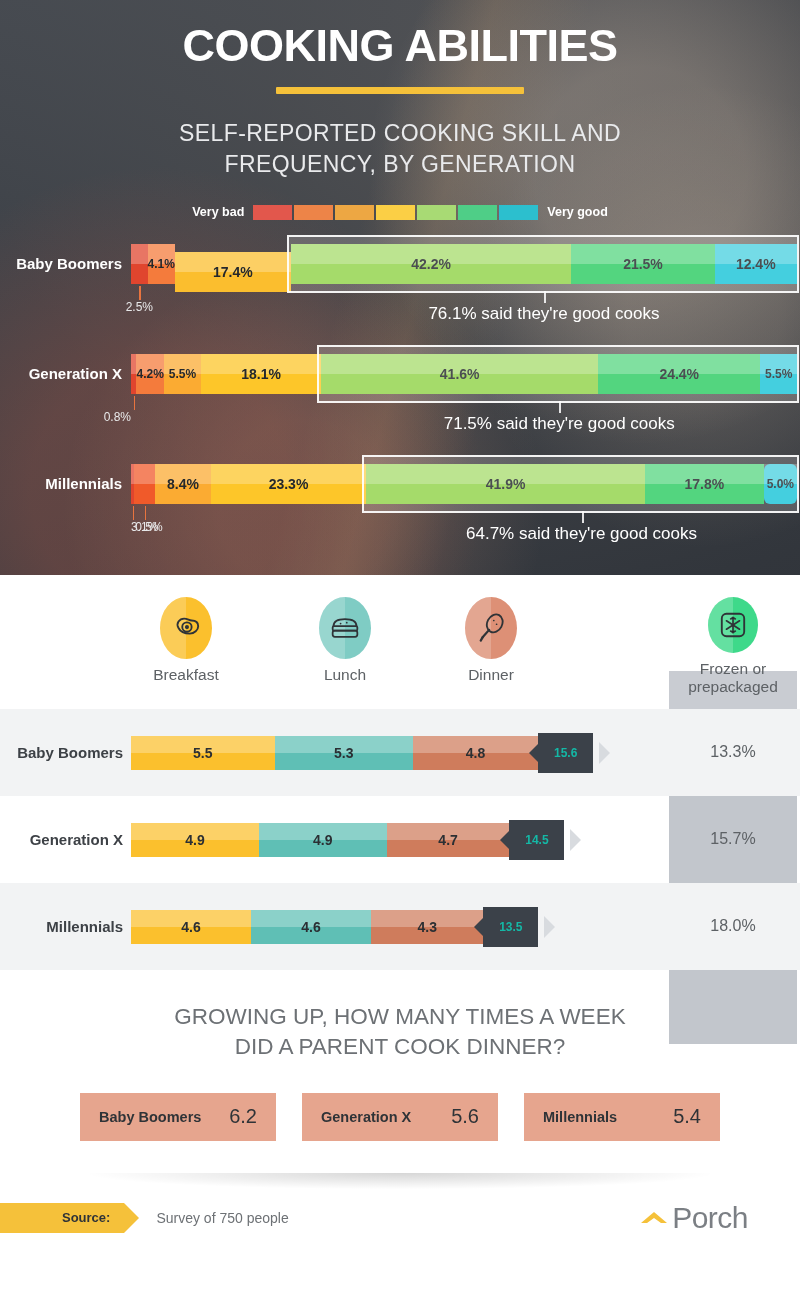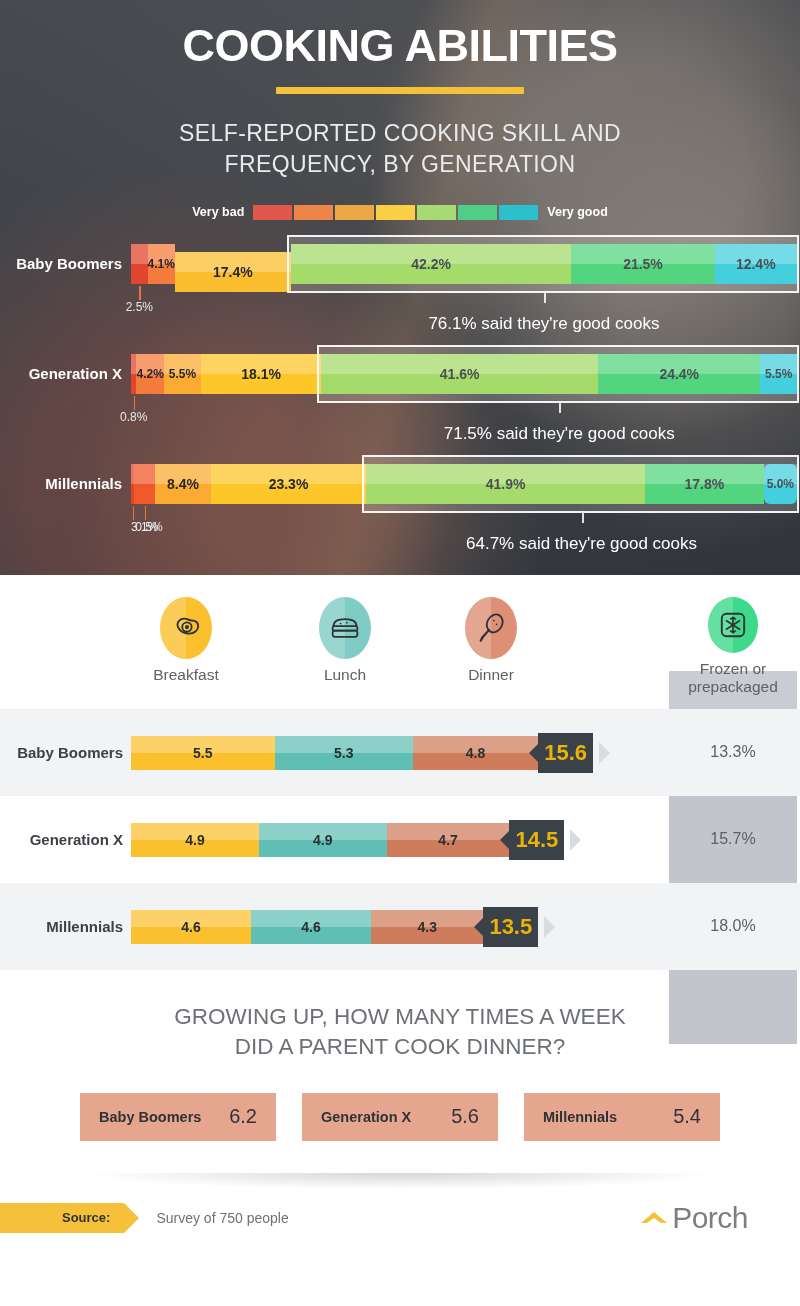--- a/index.html
+++ b/index.html
@@ -77,21 +77,20 @@
     content:""; position:absolute; left:0; right:0; top:0; height:50%;
     background:rgba(255,255,255,.26);
   }
   .hl-box{
     position:absolute; border:2px solid rgba(255,255,255,.92);
     background:rgba(255,255,255,.18); pointer-events:none; z-index:3;
   }
   .cook-note{
     color:#ffffff; font-size:17px; font-weight:300; text-align:center;
     position:absolute;
-    margin-top:10px;
   }
   .tick-line{ position:absolute; width:2px; background:rgba(255,255,255,.85); }
   .small-cal{ position:absolute; color:#e8e9ea; font-size:12px; }
   .leader{ position:absolute; width:1.5px; background:#e8743f; }
 
   
   .mid{ position:relative; width:800px; background:#fff; }
   .mid-title{
     text-align:center; color:#6d7175; font-size:23px; font-weight:300;
     padding-top:29px; line-height:1.35; letter-spacing:.3px;
@@ -128,22 +127,22 @@
   .mseg{
     height:34px; display:flex; align-items:center; justify-content:center;
     color:#2b2f33; font-size:14px; font-weight:bold; position:relative;
   }
   .mseg span{ position:relative; z-index:2; }
   .mseg::after{
     content:""; position:absolute; left:0; right:0; top:0; height:50%;
     background:rgba(255,255,255,.28);
   }
   .total-chip{
-    height:40px; min-width:55px; background:#3b4149; color:#eab308;
-    font-size:22px; font-weight:bold; display:flex; align-items:center;
+    height:40px; min-width:55px; background:#3b4149; color:#14b8a6;
+    font-size:12px; font-weight:bold; display:flex; align-items:center;
     justify-content:center; position:relative; margin-left:0;
   }
   .total-chip::before{
     content:""; position:absolute; left:-9px; top:50%; transform:translateY(-50%);
     border-top:9px solid transparent; border-bottom:9px solid transparent;
     border-right:9px solid #3b4149;
   }
   .chip-arrow{
     width:0;height:0;position:absolute;
     border-top:11px solid transparent; border-bottom:11px solid transparent;
@@ -272,21 +271,21 @@
               </div>
               <div class="seg" style="width: 36.63px; background: rgb(28, 197, 216);">
                 <span style="font-size: 12px;">5.5%</span>
               </div>
               <div class="hl-box" style="left: 186.476px; width: 481.524px; top: -9px; height: 58px;"></div>
             </div>
           </div>
           <div class="tick-line" style="left: 559.238px; top: 49px; height: 12px;"></div>
           <div class="cook-note" style="left: 359.238px; width: 400px; top: 62px;">71.5% said they're good cooks</div>
           <div class="leader" style="left: 133.664px; top: 44px; height: 14px;"></div>
-          <div class="small-cal" style="left: 103.664px; width: 60px; text-align: center; top: 58px;">0.8%</div>
+          <div class="small-cal" style="left: 103.664px; width: 60px; text-align: left; top: 58px;">0.8%</div>
         </div>
         <div class="srow" style="position: relative; height: 105px;">
           <div class="srow-line" style="position: relative;">
             <div class="srow-name">Millennials</div>
             <div class="sbar">
               <div class="seg" style="width: 3.33px; background: rgb(224, 69, 46);"></div>
               <div class="seg" style="width: 20.646px; background: rgb(240, 90, 42);"></div>
               <div class="seg" style="width: 55.944px; background: rgb(251, 171, 50);">
                 <span>8.4%</span>
               </div>

